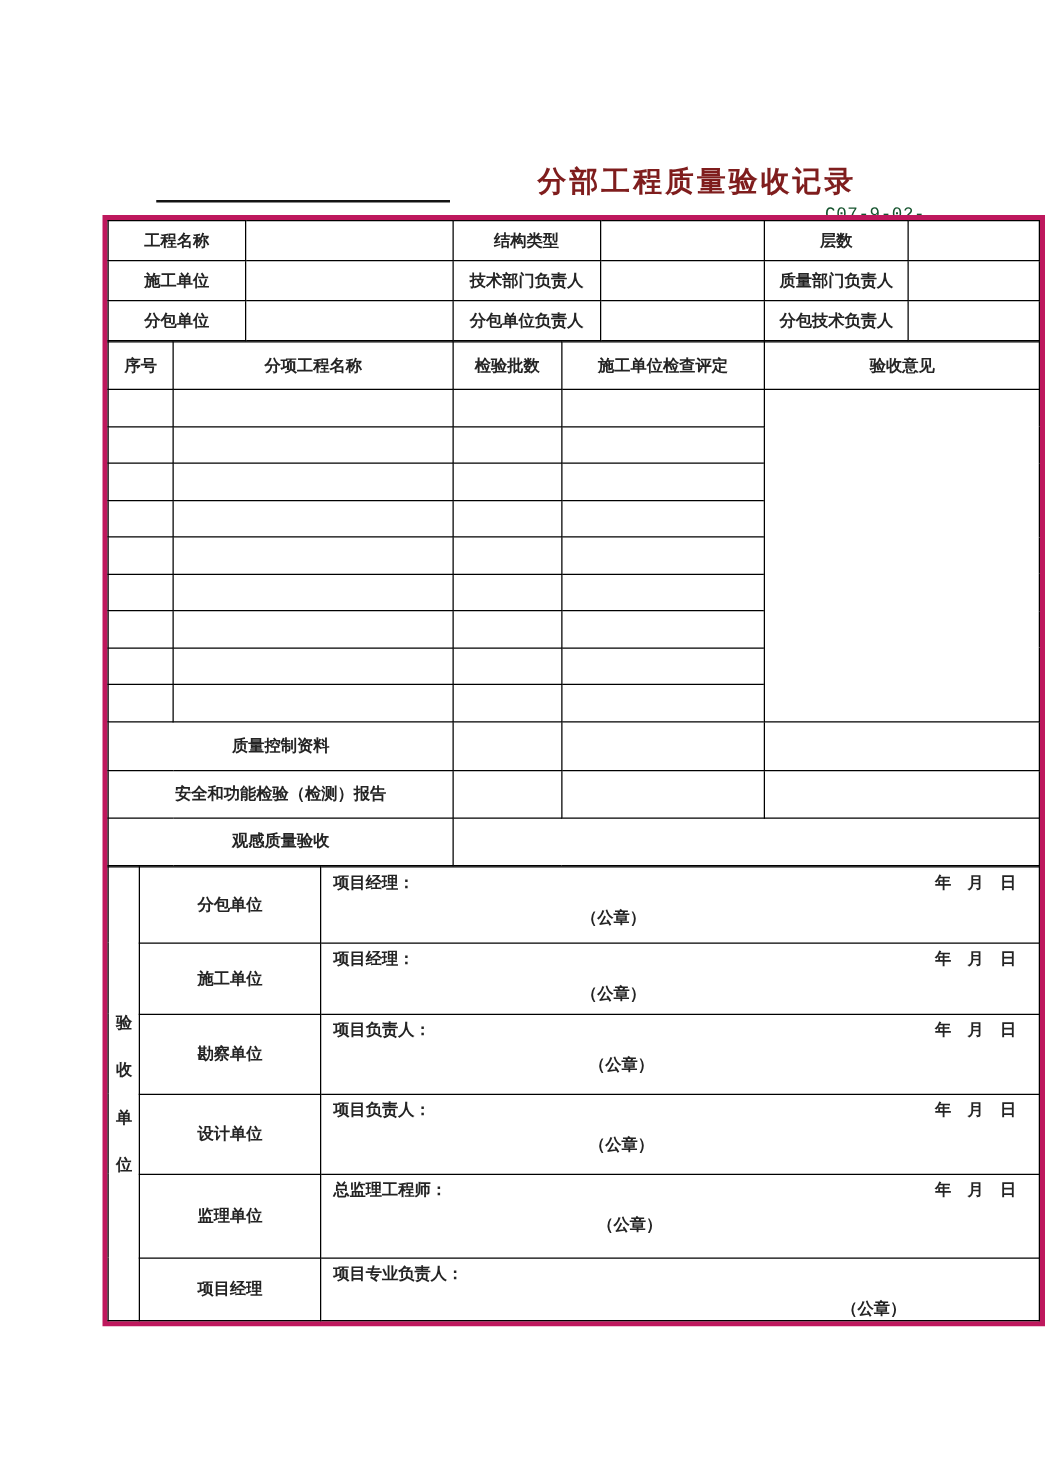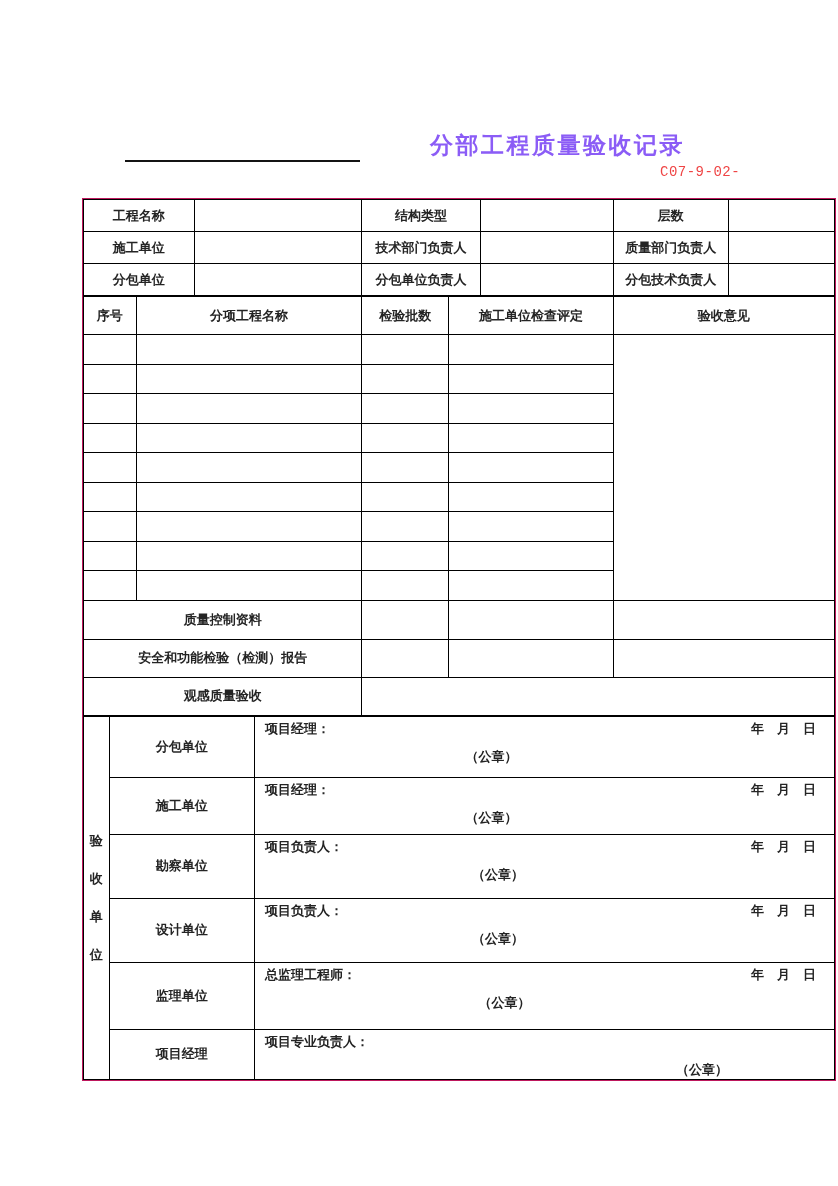--- a/index.html
+++ b/index.html
@@ -4,27 +4,27 @@
 <style>
   * { margin:0; padding:0; box-sizing:border-box; }
   html,body { background:#ffffff; }
   .page {
     position:relative; width:838px; height:1186px; background:#ffffff;
     font-family:"Liberation Sans", sans-serif; color:#1d1d1d;
   }
   .blank-line { position:absolute; left:125px; top:160px; width:235px; height:2px; background:#141414; }
   .title {
     position:absolute; left:430px; top:130px; font-size:23px; font-weight:bold;
-    letter-spacing:2.5px; white-space:nowrap; color:#8b5cf6;
+    letter-spacing:2.5px; white-space:nowrap; color:#7f1d1d;
   }
   .form-code {
     position:absolute; left:660px; top:164px; font-family:"Liberation Mono", monospace;
-    font-size:14px; color:#ef4444; letter-spacing:0.5px; white-space:nowrap;
-  }
-  .form-wrap { position:absolute; left:82px; top:198px; width:754px; border:1px solid #be185d; }
+    font-size:14px; color:#14532d; letter-spacing:0.5px; white-space:nowrap;
+  }
+  .form-wrap { position:absolute; left:82px; top:172px; width:754px; border:4px solid #be185d; }
   table.sec { width:100%; border-collapse:collapse; table-layout:fixed; }
   table.sec td {
     border:1px solid #000; font-size:13px; font-weight:bold; color:#242424;
     overflow:hidden; vertical-align:middle;
   }
   td.lbl { text-align:center; }
   td.val { background:#fff; }
   
   .secA tr { height:32px; }
   

